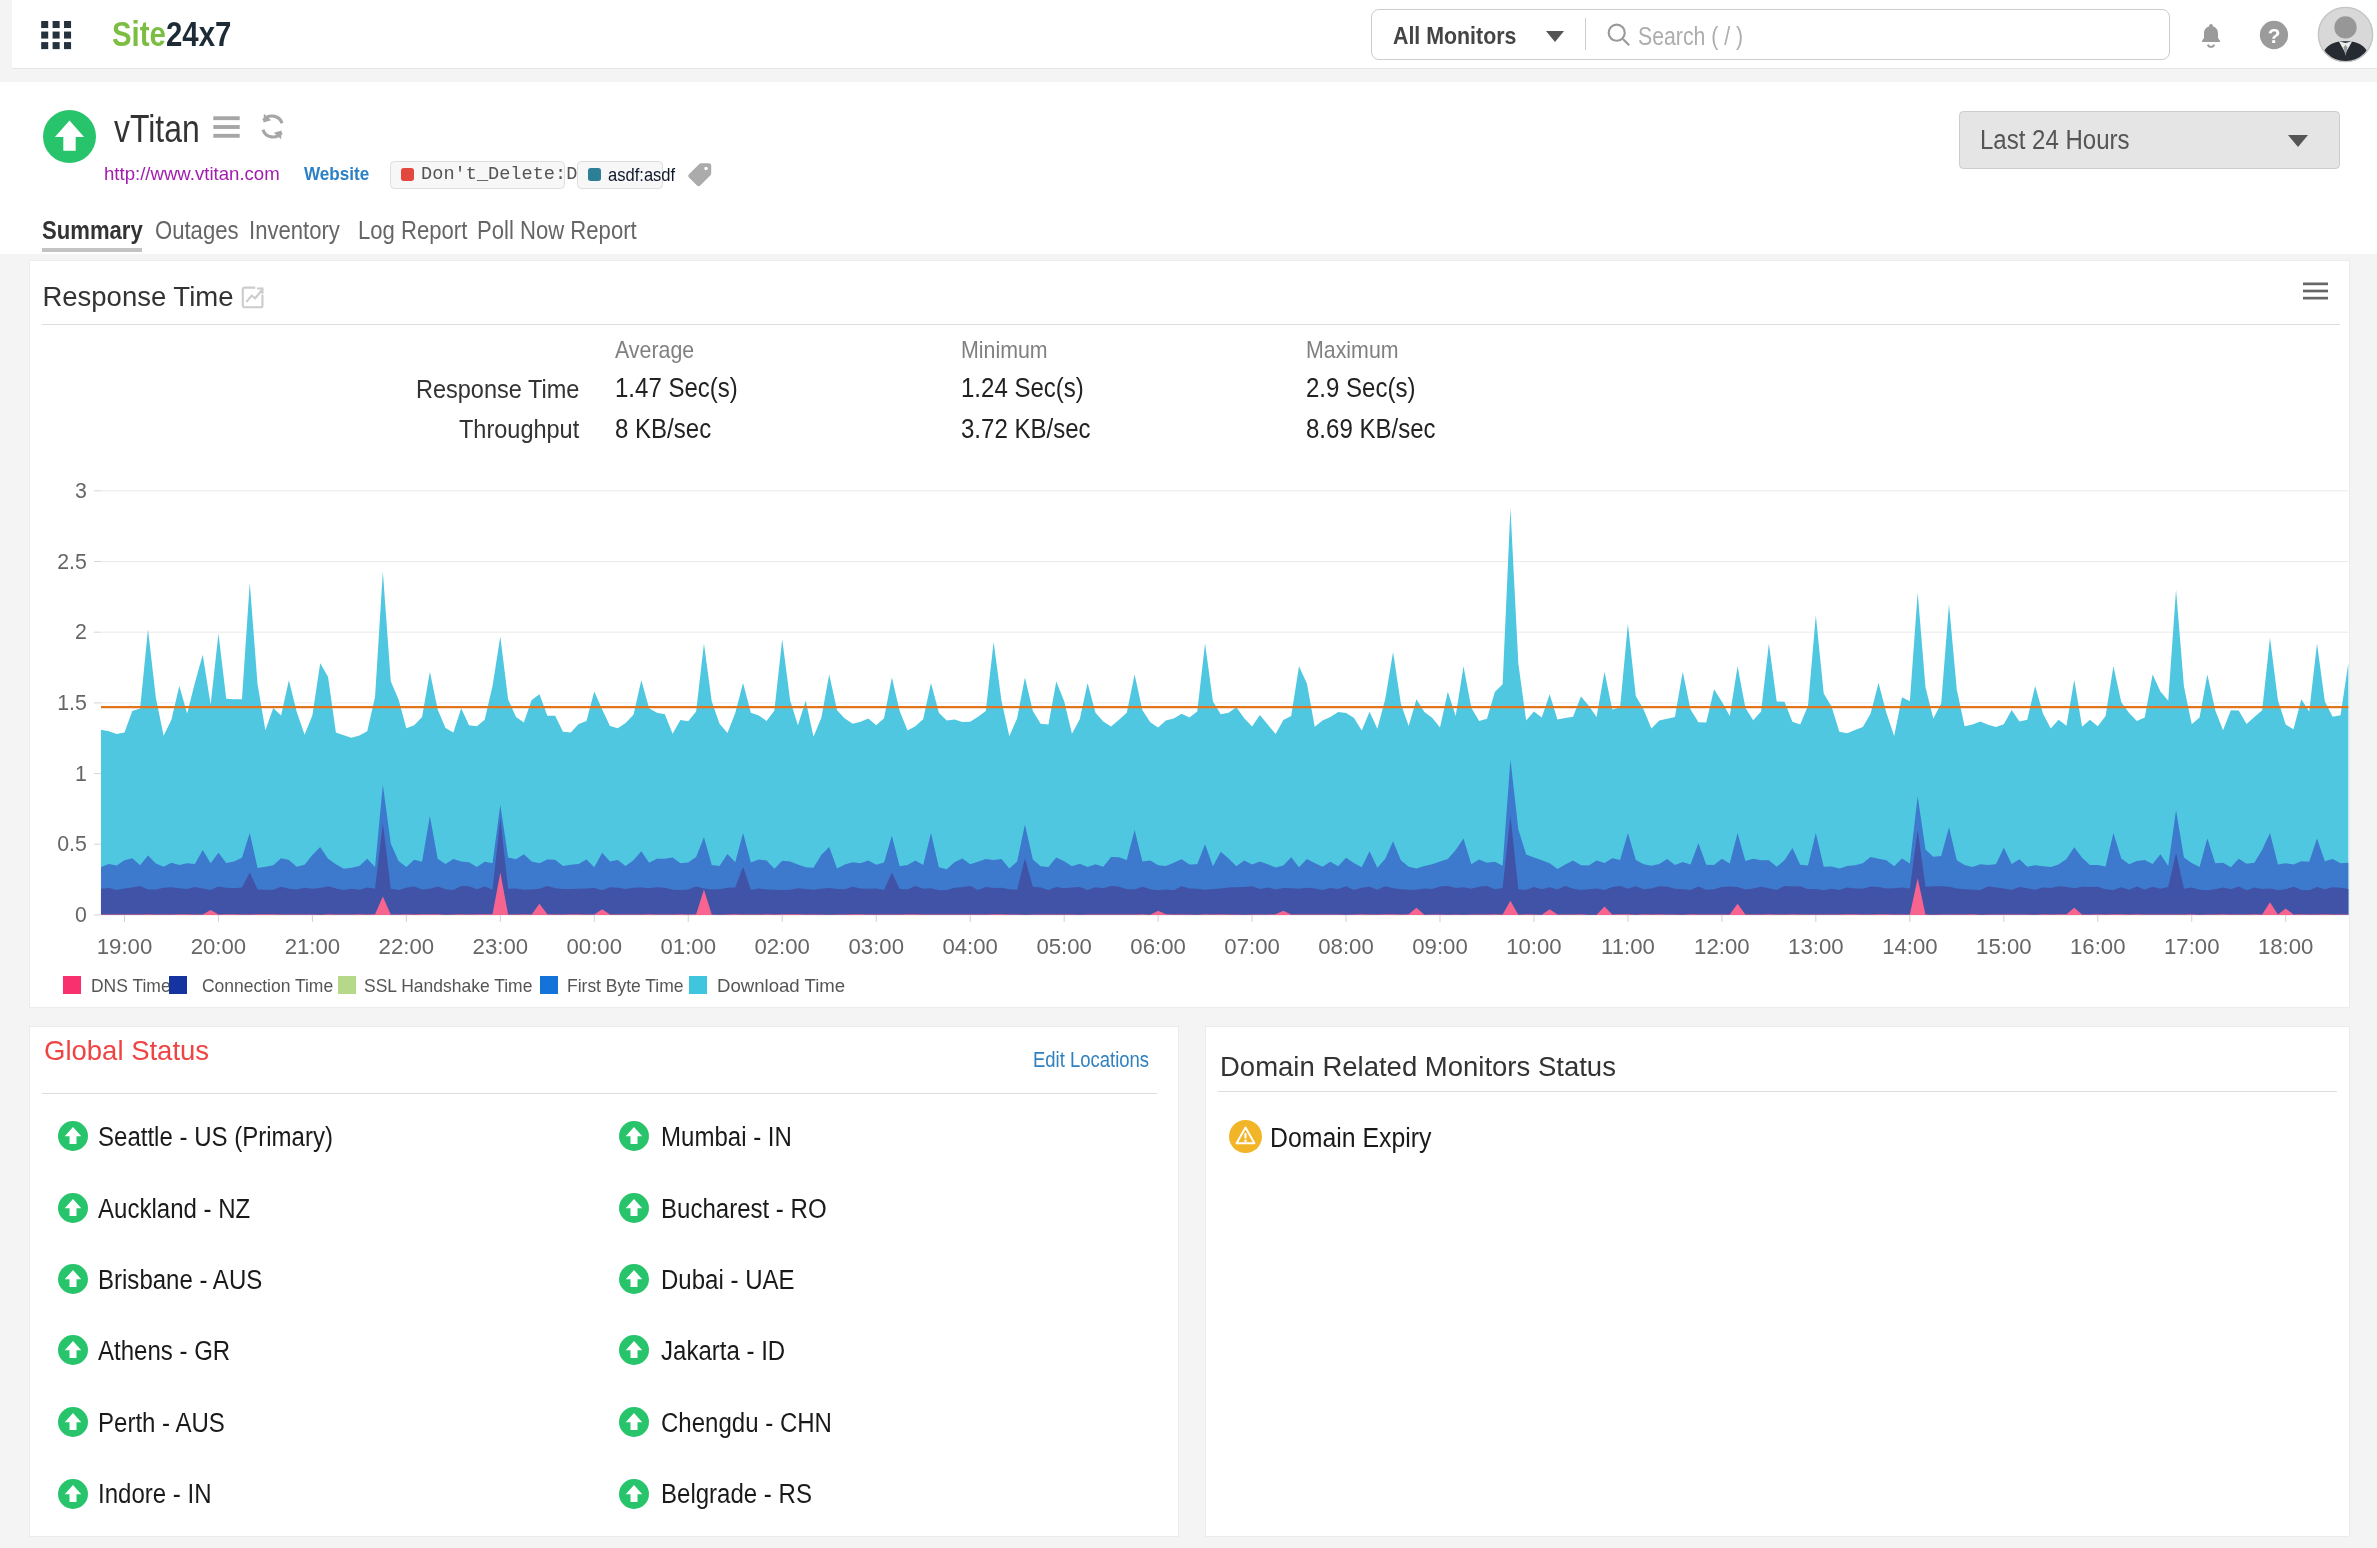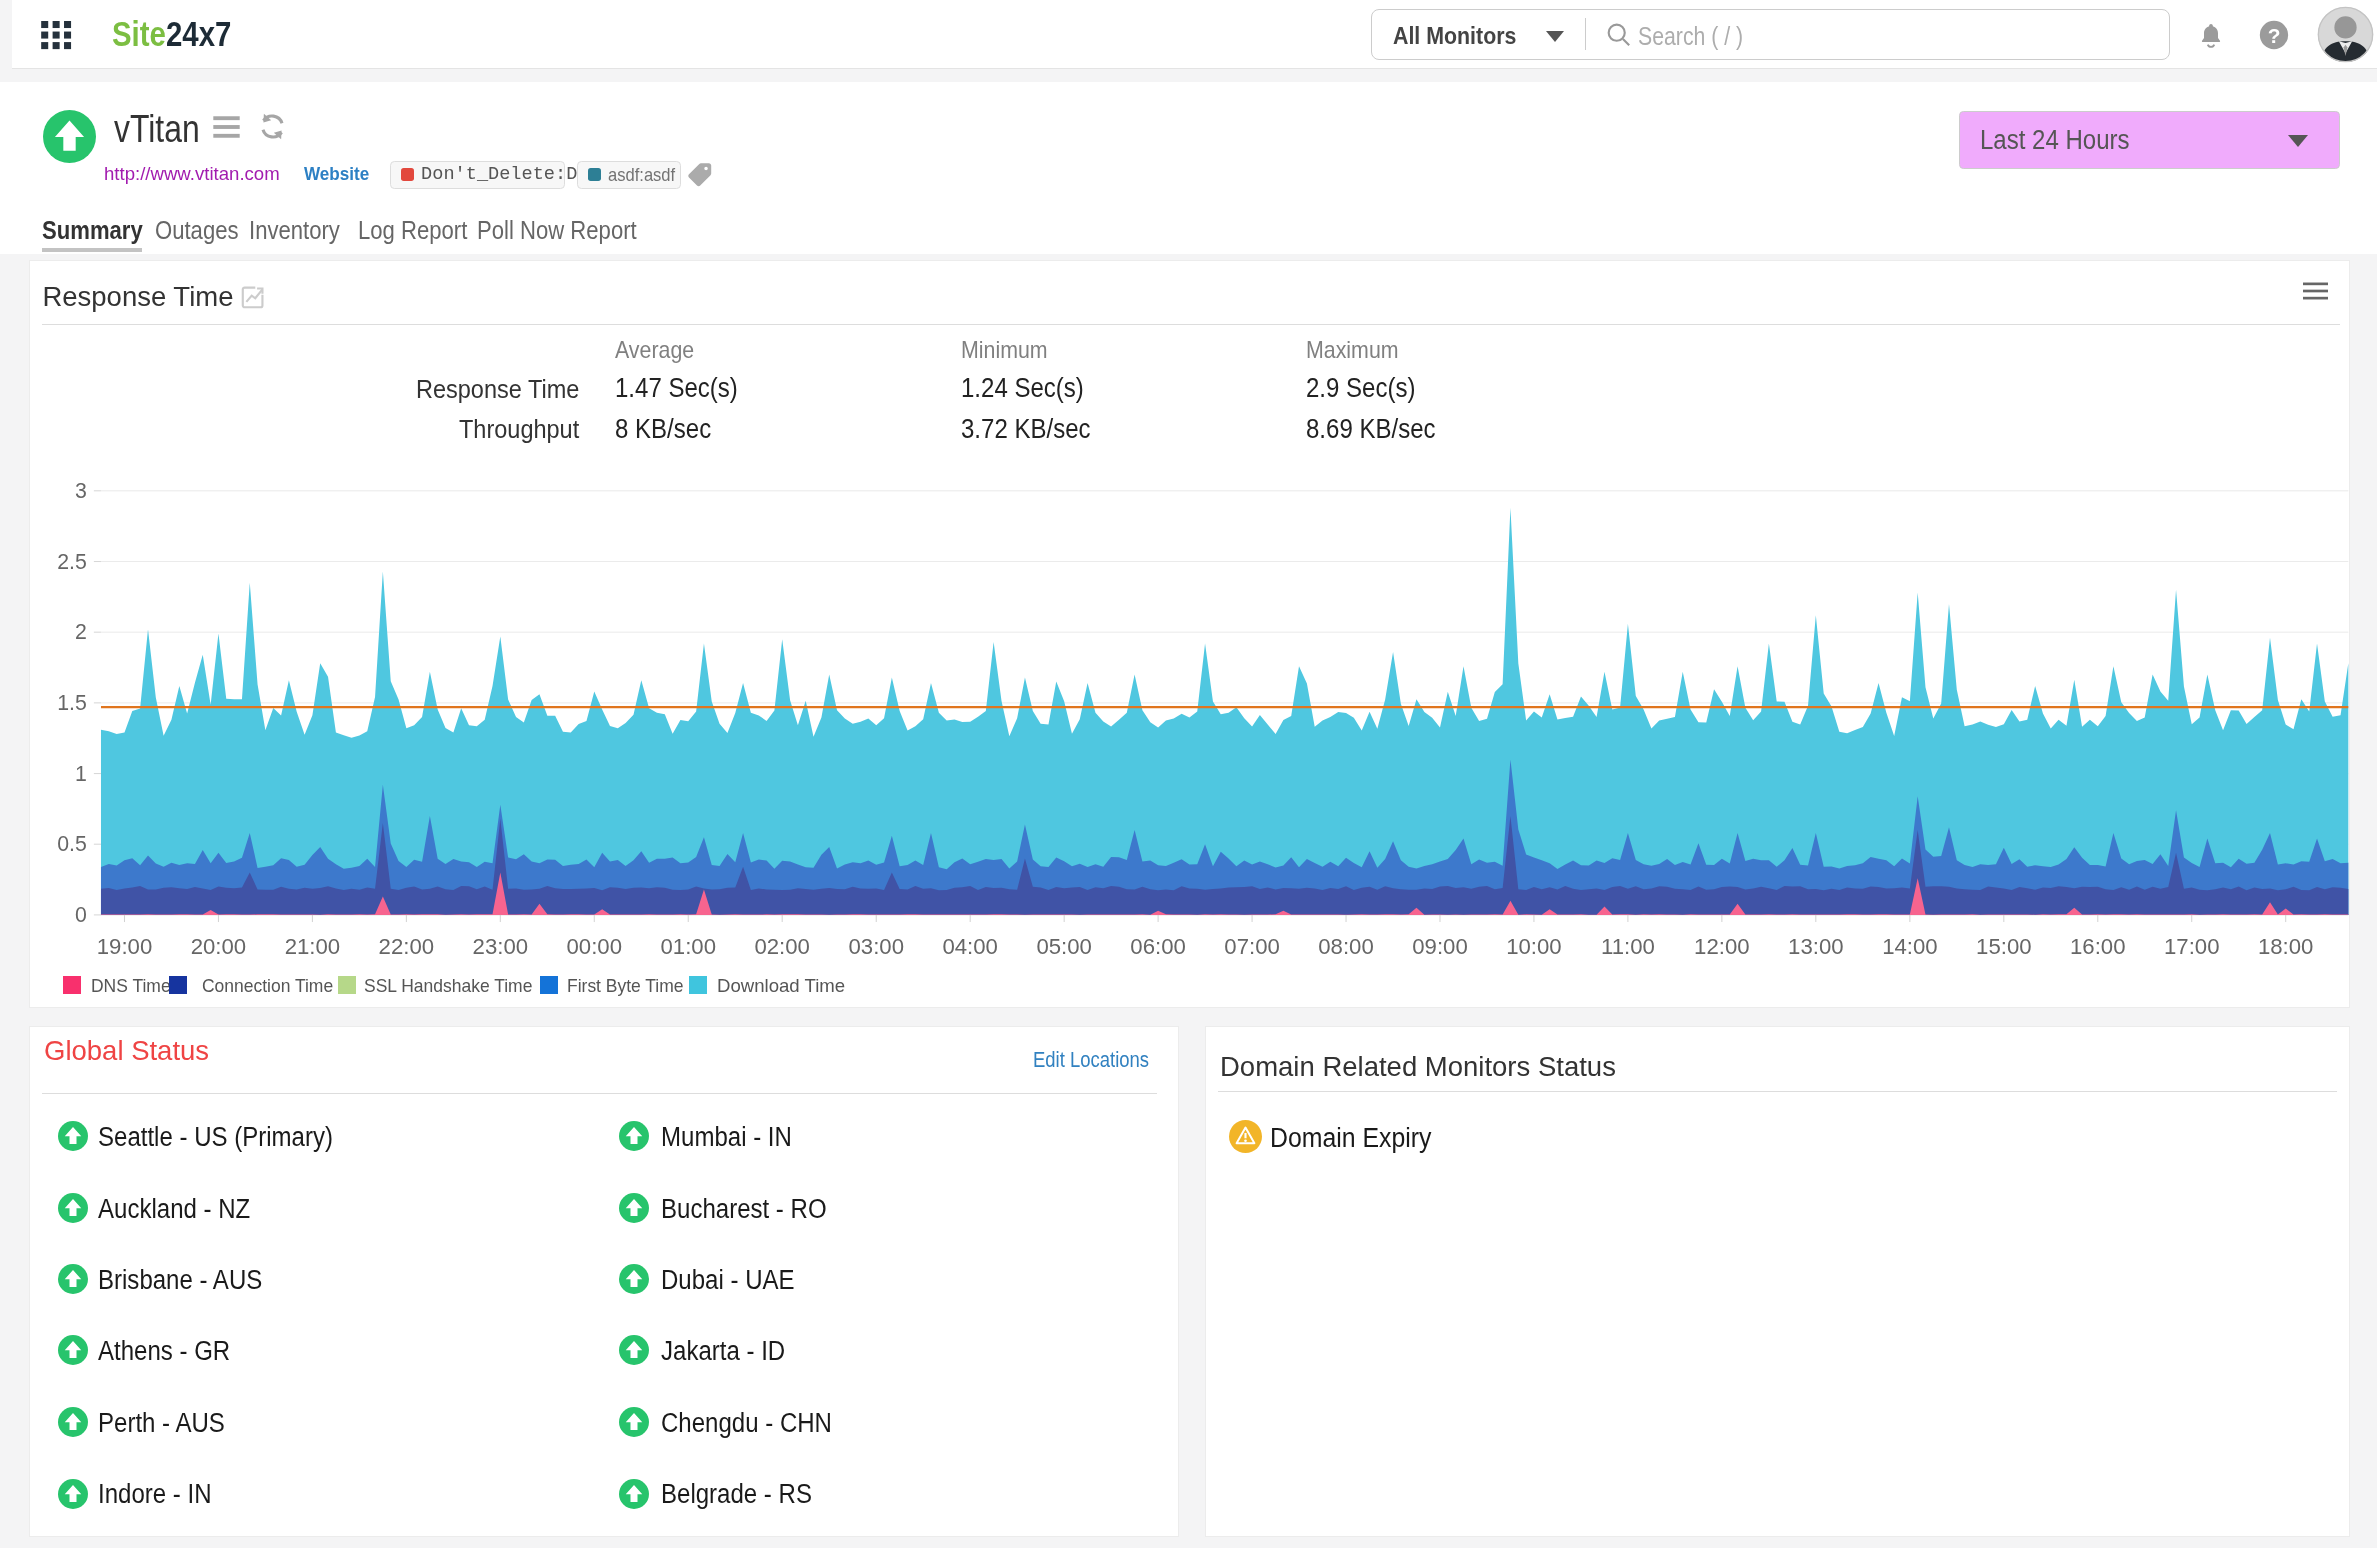--- a/index.html
+++ b/index.html
@@ -96,39 +96,39 @@
     <path d="M6.5 2 L6 11.5 L14.5 9 Z" fill="#a6a6a6"></path>
     <path d="M25.5 30 L26 20.5 L17.5 23 Z" fill="#a6a6a6"></path>
   </svg>
   <div class="abs" style="left:104px;top:81px;font-size:18.6px;color:#a21caf;">http://www.vtitan.com</div>
   <div class="abs sx92" style="left:304px;top:81px;font-size:18.6px;color:#2d80c4;font-weight:bold;">Website</div>
 
   <div class="abs" style="left:390px;top:79px;width:175px;height:27.5px;border:0.9px solid #ddd;border-radius:4.4px;background:#f7f7f7;display:flex;align-items:center;padding-left:9.8px;font-size:18.6px;color:#555;">
     <span style="display:inline-block;width:13.3px;height:13.3px;background:#e2483d;border-radius:2.7px;margin-right:7px;flex:none;"></span>
       <span style="white-space:nowrap;font-family:Liberation Mono, monospace;">Don't_Delete:D...</span>
   </div>
-  <div class="abs" style="left:577px;top:79px;width:104px;height:27.5px;border:0.9px solid #ddd;border-radius:4.4px;background:#f7f7f7;display:flex;align-items:center;padding-left:9.8px;font-size:18.6px;color:#737373;">
+  <div class="abs" style="left:577px;top:79px;width:86px;height:27.5px;border:0.9px solid #ddd;border-radius:4.4px;background:#f7f7f7;display:flex;align-items:center;padding-left:9.8px;font-size:18.6px;color:#0f172a;">
     <span style="display:inline-block;width:13.3px;height:13.3px;background:#2d7f95;border-radius:2.7px;margin-right:7px;flex:none;"></span>
       <span class="sx89" style="white-space:nowrap;">asdf:asdf</span>
   </div>
 
   <svg class="abs" style="left:686px;top:79px;" width="27.5" height="27.5" viewBox="0 0 24 24">
     <g transform="scale(-1,1) translate(-24,0)">
     <path fill="#ababab" d="M21.4 11.6l-9-9C12 2.2 11.5 2 11 2H4c-1.1 0-2 .9-2 2v7c0 .5.2 1 .6 1.4l9 9c.8.8 2 .8 2.8 0l7-7c.8-.8.8-2 0-2.8zM6.5 8C5.7 8 5 7.3 5 6.5S5.7 5 6.5 5 8 5.7 8 6.5 7.3 8 6.5 8z"></path>
     </g>
   </svg>
 
   <div class="abs sx85" style="left:42px;top:133px;font-size:26px;color:#333;font-weight:bold;">Summary</div>
   <div class="abs" style="left:42px;top:166px;width:100px;height:4.4px;background:#c3c3c3;"></div>
   <div class="abs sx85" style="left:155px;top:133px;font-size:26px;color:#666;">Outages</div>
   <div class="abs sx85" style="left:249px;top:133px;font-size:26px;color:#666;">Inventory</div>
   <div class="abs sx85" style="left:358px;top:133px;font-size:26px;color:#666;">Log Report</div>
   <div class="abs sx85" style="left:477px;top:133px;font-size:26px;color:#666;">Poll Now Report</div>
 
-  <div class="abs" style="left:1959px;top:29px;width:381px;height:58px;border:1.8px solid #ccc;border-radius:4.4px;background:#f0abfc;">
+  <div class="abs" style="left:1959px;top:29px;width:381px;height:58px;border:1.8px solid #ccc;border-radius:4.4px;background:#e5e5e5;">
     <div class="abs sx89" style="left:20.4px;top:13.3px;font-size:27px;color:#555;">Last 24 Hours</div>
     <div class="abs" style="left:328px;top:23px;width:0;height:0;border-left:10.6px solid transparent;border-right:10.6px solid transparent;border-top:12.4px solid #555;"></div>
   </div>
 </div>
 
 <div class="card" style="left:29px;top:260px;width:2321px;height:748px;">
   <div class="abs" style="left:12.4px;top:20.4px;font-size:27.5px;color:#333;">Response Time</div>
 
   <svg class="abs" style="left:211px;top:23px;" width="25" height="25" viewBox="0 0 28 28">
     <path d="M24 12 v12 a2 2 0 0 1 -2 2 H4 a2 2 0 0 1 -2 -2 V6 a2 2 0 0 1 2 -2 h12" fill="none" stroke="#ccc" stroke-width="2.4"></path>

